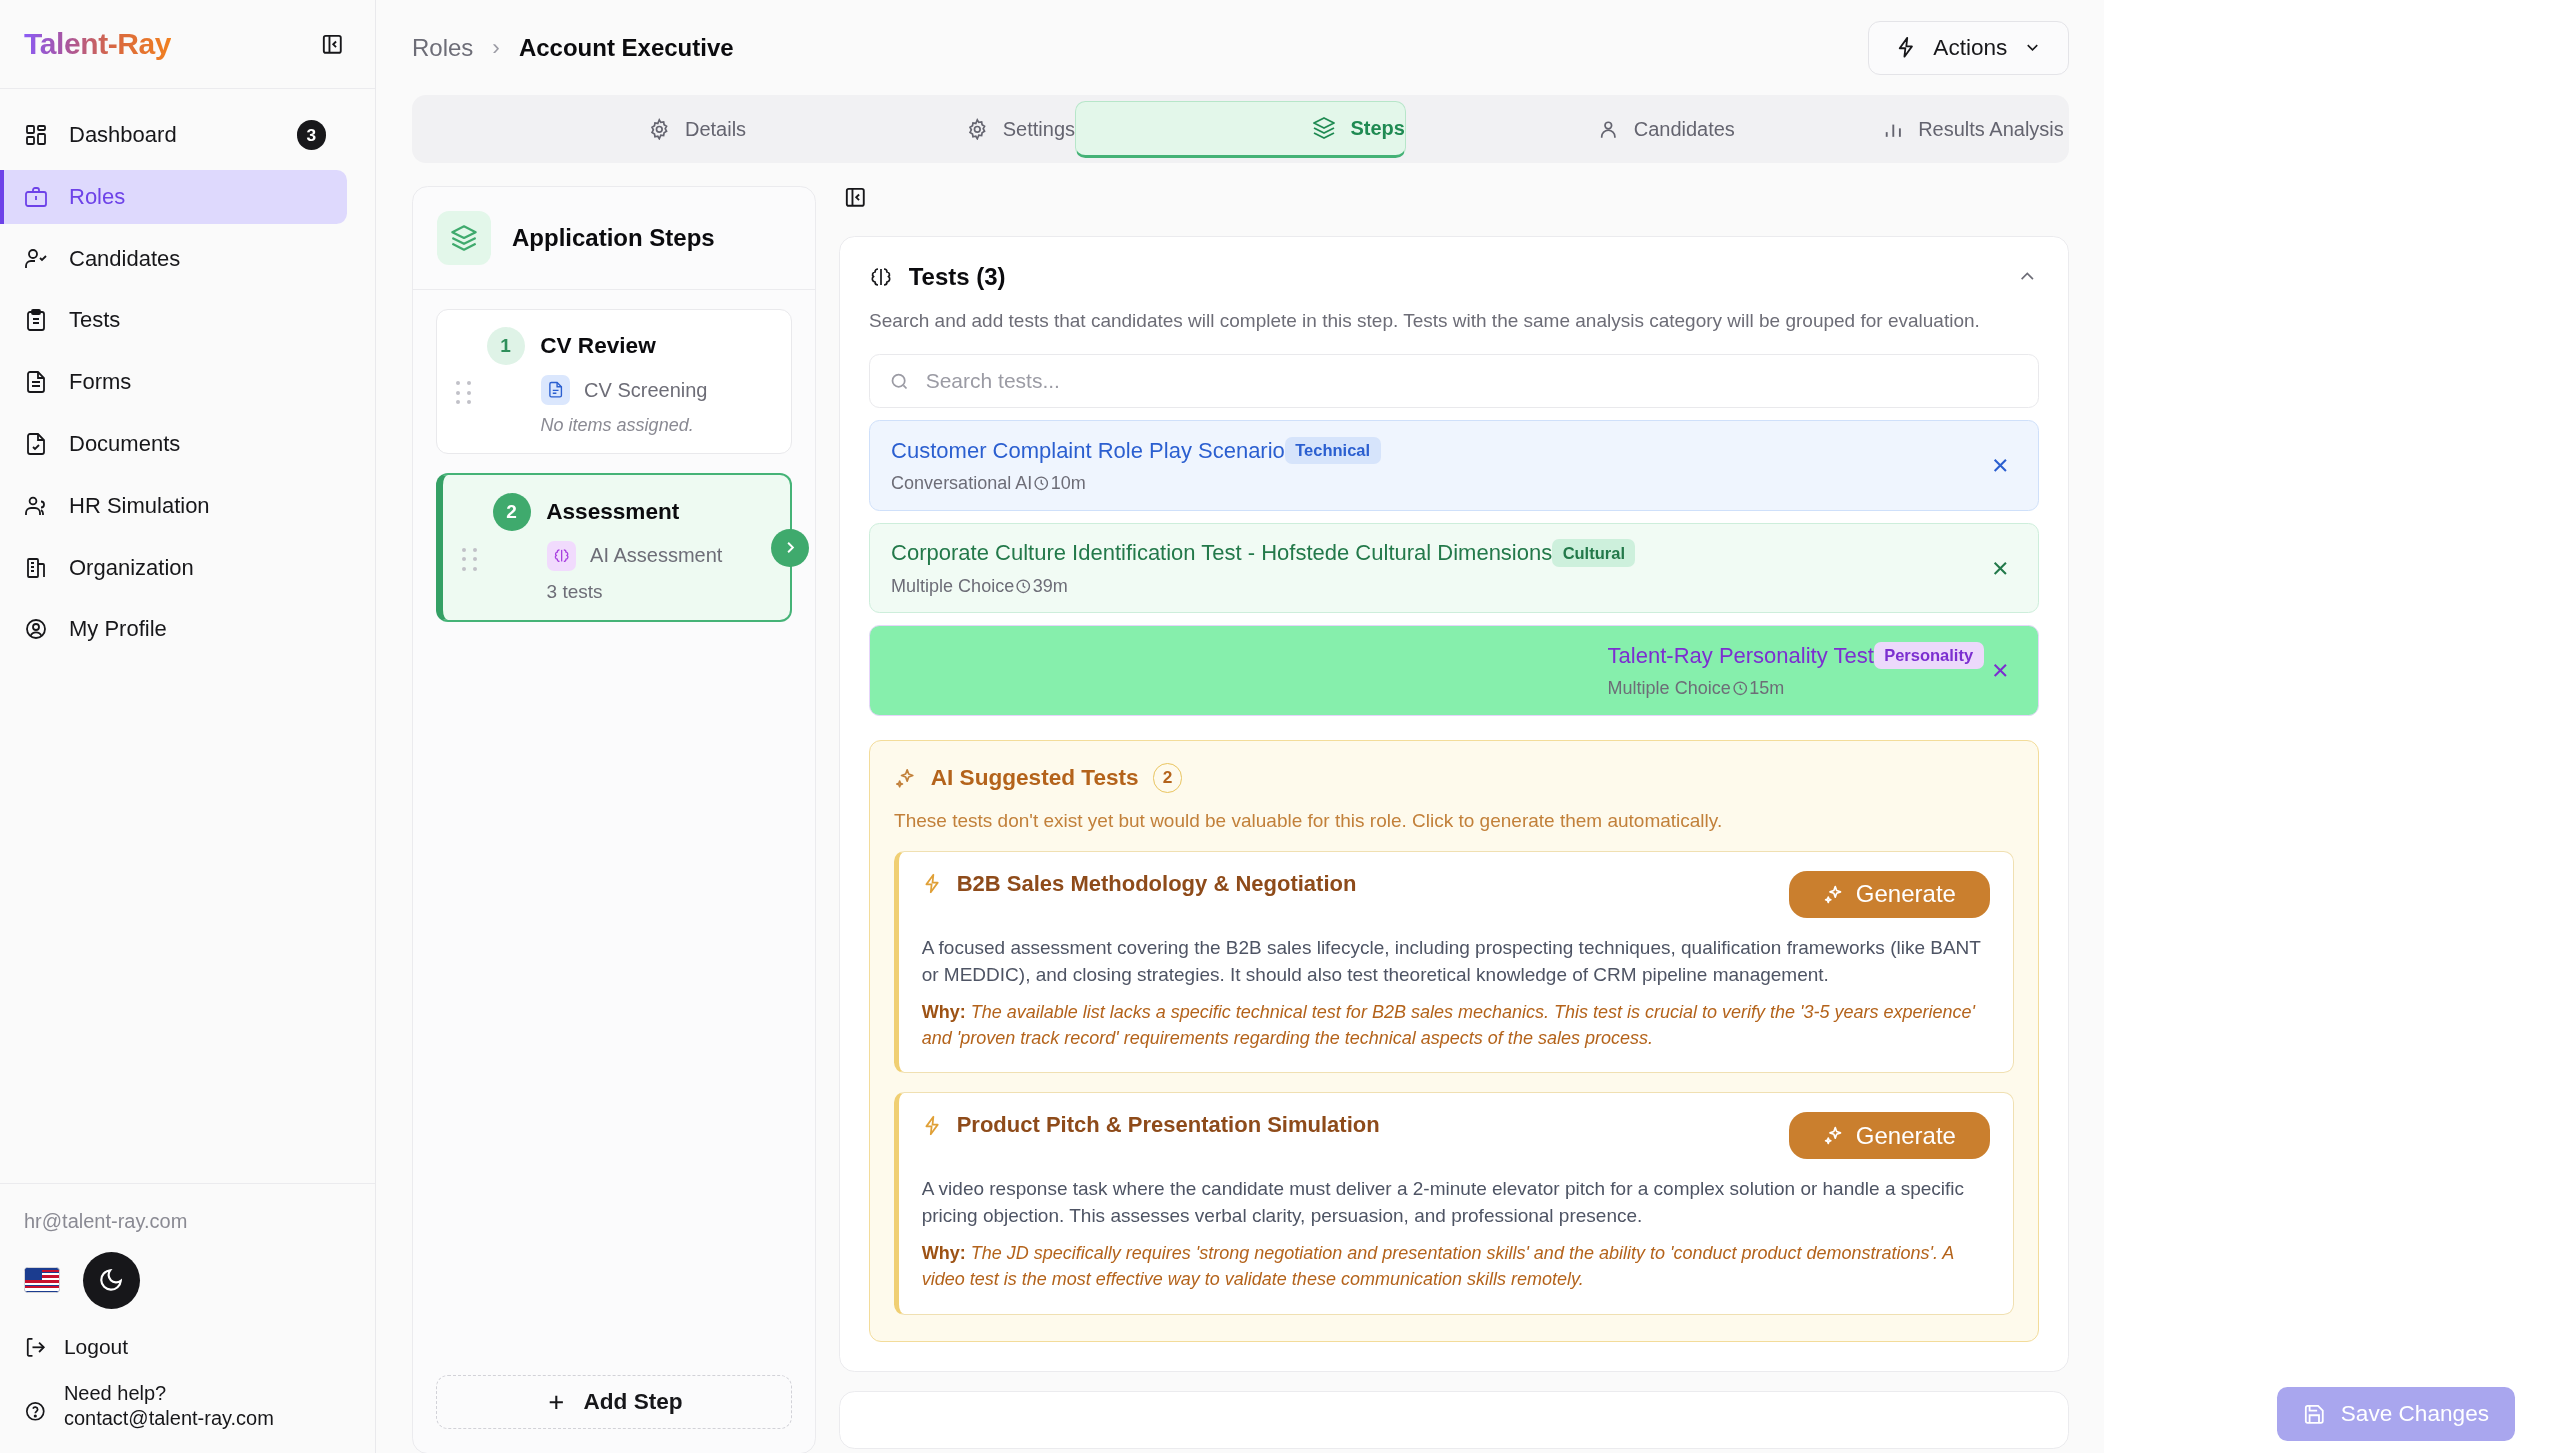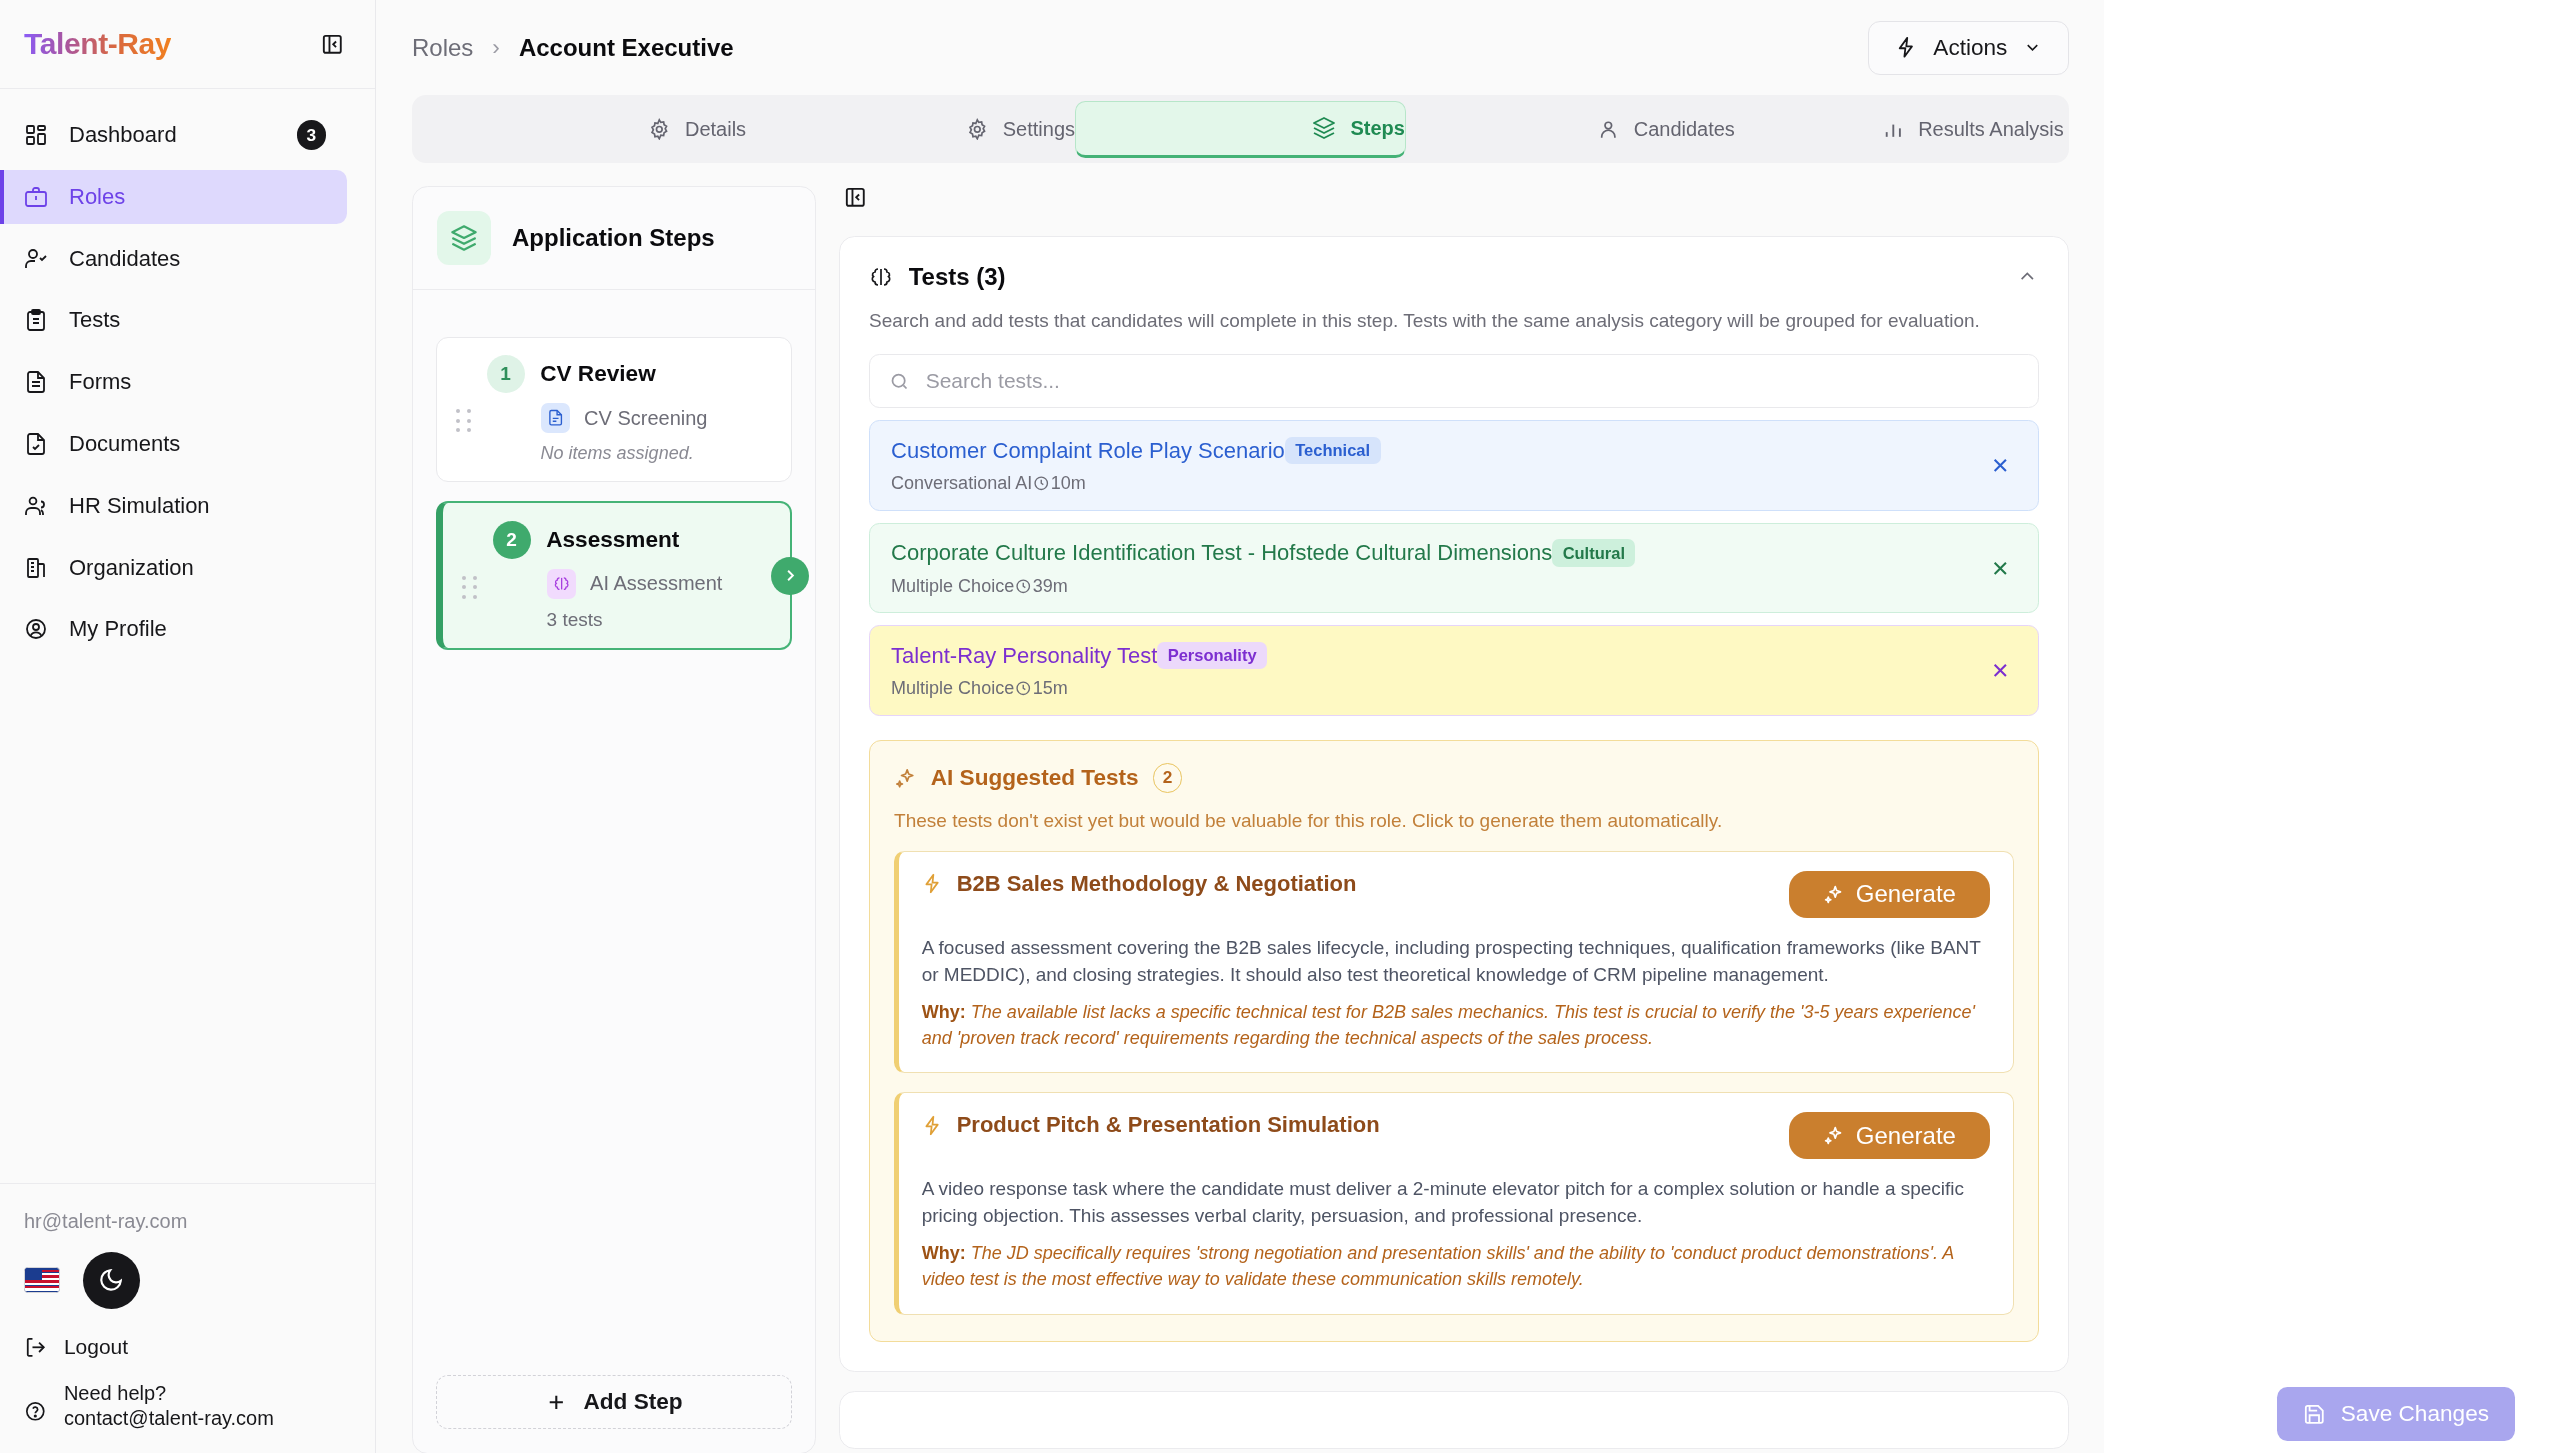--- a/index.html
+++ b/index.html
@@ -99,21 +99,21 @@
     background: #e3f7ea; color: #1f8a52; font-weight: 600;
     border: 1.7px solid #b7e6c9; border-bottom: 3.5px solid #44b276;
   }
 
   .content { flex: 1; display: flex; gap: 0; padding: 22.6px 35px 0 36px; min-height: 0; }
 
   
   .steps-panel {
     width: 404px; flex: 0 0 404px;
     background: #fbfbfc; border: 1.7px solid #ebebee; border-radius: 15.6px;
-    display: flex; flex-direction: column; overflow: hidden; gap: 28px;
+    display: flex; flex-direction: column; overflow: hidden;
   }
   .sp-head { display: flex; align-items: center; gap: 21px; padding: 24px 24px; border-bottom: 1.7px solid #ebebee; }
   .sp-ic { width: 54px; height: 54px; border-radius: 12px; background: #e3f7ea; display: flex; align-items: center; justify-content: center; }
   .sp-title { font-size: 24px; font-weight: bold; color: #0b0b0e; }
   .sp-body { flex: 1; padding: 19px 22.6px; overflow: hidden; }
   .step-card {
     border: 1.7px solid #e9e9ec; border-radius: 12px; background: #fff;
     padding: 17.3px 19px; margin-bottom: 19px; display: flex; gap: 12px; cursor: pointer;
     position: relative;
   }
@@ -169,21 +169,21 @@
     font-family: "Liberation Sans", sans-serif; background: transparent;
   }
   .search-wrap input::placeholder { color: #9b9ba4; }
 
   .test-row {
     margin-top: 12px; border-radius: 10.4px; padding: 15.6px 21px;
     display: flex; align-items: center; justify-content: space-between;
   }
   .test-row.blue { background: #eff5fe; border: 1.7px solid #cfe0fa; }
   .test-row.green { background: #f1fbf4; border: 1.7px solid #cdeedb; }
-  .test-row.purple { background: #fef9c3; border: 1.7px solid #e6d5fa; }
+  .test-row.purple { background: #86efac; border: 1.7px solid #e6d5fa; justify-content: flex-end; }
   .tr-name { font-size: 22px; font-weight: 500; display: flex; align-items: center; }
   .tr-name.blue { color: #2b5fd0; } .tr-name.green { color: #23794a; } .tr-name.purple { color: #7c2fd0; }
   .pill { font-size: 16.5px; font-weight: 600; border-radius: 7px; padding: 4.3px 10.4px; }
   .pill.blue { background: #d6e4fb; color: #2b5fd0; }
   .pill.green { background: #cdf0dc; color: #23794a; }
   .pill.purple { background: #ecd9fb; color: #7c2fd0; }
   .tr-meta { font-size: 18px; color: #6d6d77; display: flex; align-items: center; gap: 1px; margin-top: 8.7px; }
   .x-btn { cursor: pointer; padding: 5.2px; }
 
   

